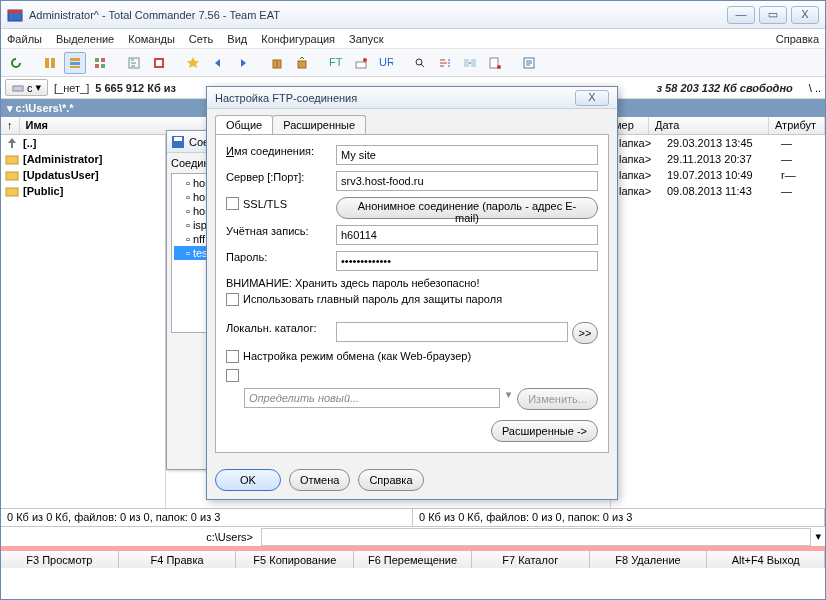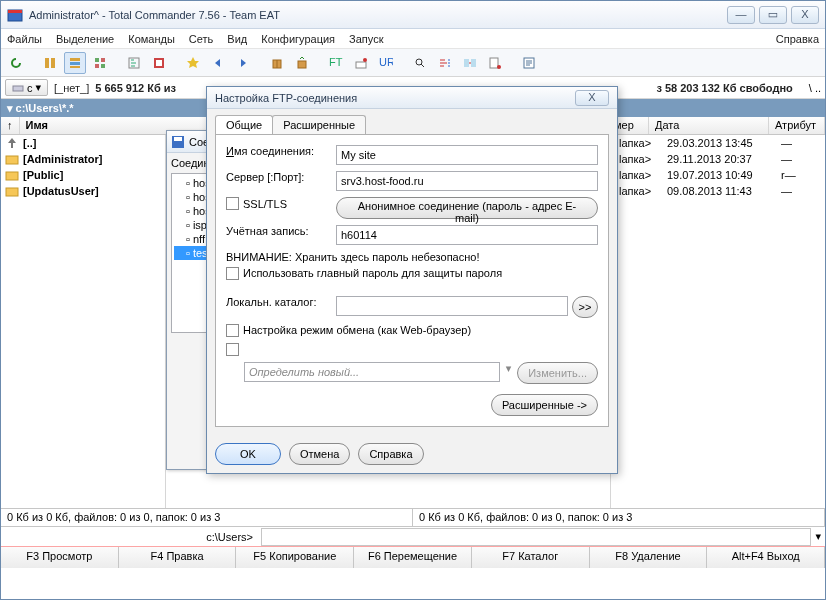--- a/index.html
+++ b/index.html
@@ -15,21 +15,21 @@
 .menubar { height:20px; display:flex; align-items:center; padding:0 6px; gap:14px; color:#222; border-bottom:1px solid #e5e5e5; }
 .menubar .spacer { flex:1; }
 
 .toolbar { height:28px; display:flex; align-items:center; padding:2px 4px; gap:3px; border-bottom:1px solid #d6d6d6; background:#f6f8fb; }
 .tbtn { width:22px; height:22px; border:1px solid transparent; border-radius:2px; display:flex; align-items:center; justify-content:center; }
 .tsep { width:6px; }
 
 .drivebar { height:22px; display:flex; align-items:center; padding:2px 4px; gap:6px; border-bottom:1px solid #d6d6d6; }
 .drivebtn { border:1px solid #b8b8b8; border-radius:2px; padding:1px 6px; background:linear-gradient(#fefefe,#e8e8e8); display:flex; align-items:center; gap:3px; }
 .drivefree { color:#222; }
-.drivebar .right { margin-left:auto; }
+.drivebar .right { margin-left:auto;font-style:italic; }
 
 .pathbar { height:18px; background:#799bbd; color:#fff; padding:2px 6px; font-weight:bold; display:flex; align-items:center; }
 
 .panels { display:flex; height:373px; }
 .panel { flex:1; border-right:1px solid #d6d6d6; display:flex; flex-direction:column; overflow:hidden; }
 .panel:last-child { border-right:none; }
 .colhdr { height:18px; background:linear-gradient(#fdfdfd,#ececec); border-bottom:1px solid #c6c6c6; display:flex; }
 .colhdr span { padding:2px 6px; border-right:1px solid #d6d6d6; }
 .flist { flex:1; background:#fff; overflow:auto; }
 .frow { display:flex; align-items:center; padding:1px 4px; gap:4px; }
@@ -38,21 +38,21 @@
 
 .rightcols { display:flex; }
 .rightcols .col { padding:1px 4px; }
 
 .statusbar { height:18px; border-top:1px solid #c6c6c6; display:flex; }
 .statusbar .half { flex:1; padding:2px 6px; border-right:1px solid #c6c6c6; }
 .cmdline { height:20px; display:flex; align-items:center; border-top:1px solid #c6c6c6; }
 .cmdline .lbl { padding:2px 8px; text-align:right; min-width:260px; }
 .cmdline .inp { flex:1; border:1px solid #c6c6c6; height:18px; background:#fff; }
 
-.fbar { height:22px; border-top:1px solid #fca5a5; display:flex; }
+.fbar { height:22px; border-top:5px solid #fca5a5; display:flex; }
 .fbar .fbtn { flex:1; border-right:1px solid #c6c6c6; text-align:center; padding:3px 0; background:linear-gradient(#fbfbfb,#ececec); }
 
 
 .subdlg { position:absolute; left:166px; top:130px; width:80px; height:340px; background:#f4f4f4; border:1px solid #8a9db3; box-shadow:1px 1px 3px rgba(0,0,0,.2); }
 .subdlg .shdr { height:22px; background:linear-gradient(#fdfdfe,#e4ecf5); display:flex; align-items:center; padding:0 4px; gap:4px; border-bottom:1px solid #c6d2e0; }
 .subdlg .sbody { padding:4px; font-size:11px; }
 .tree-item { display:flex; align-items:center; gap:3px; padding:1px 0 1px 12px; }
 .tree-item.sel { background:#3399ff; color:#fff; }
 
 
@@ -276,29 +276,29 @@
               </svg>
             </span>
             <b>[Administrator]</b>
           </div>
         <div class="frow">
             <span class="ficon foldericon">
               <svg width="14" height="14">
                 <rect x="1" y="4" width="12" height="8"></rect>
               </svg>
             </span>
-            <b>[Public]</b>
+            <b>[UpdatusUser]</b>
           </div>
         <div class="frow">
             <span class="ficon foldericon">
               <svg width="14" height="14">
                 <rect x="1" y="4" width="12" height="8"></rect>
               </svg>
             </span>
-            <b>[UpdatusUser]</b>
+            <b>[Public]</b>
           </div>
       </div>
     </div>
     <div class="panel">
       <div class="flist"></div>
     </div>
     <div class="panel" style="flex:0 0 214px">
       <div class="flist">
         <div class="frow rightcols">
             <span class="col" style="width:44px">lапка&gt;</span>
@@ -408,20 +408,24 @@
       <label style="display:flex;align-items:center;gap:4px">
           <span class="chk"></span>
           <span>SSL/TLS</span>
         </label>
       <button class="btn anonbtn">Анонимное соединение (пароль - адрес E-mail)</button>
     </div>
     <div class="formrow">
       <label>Учётная запись:</label>
       <input class="tinput" value="h60114" style="">
     </div>
+    <div class="formrow">
+      <label>Пароль:</label>
+      <input class="tinput" value="•••••••••••••" style="">
+    </div>
     <div class="warn">ВНИМАНИЕ: Хранить здесь пароль небезопасно!</div>
     <div class="formrow">
       <span class="chk"></span>
       <span>Использовать главный пароль для защиты пароля</span>
     </div>
     <div style="height:6px"></div>
     <div style="height:4px"></div>
     <div class="formrow">
       <label>Локальн. каталог:</label>
       <input class="tinput" style="">

